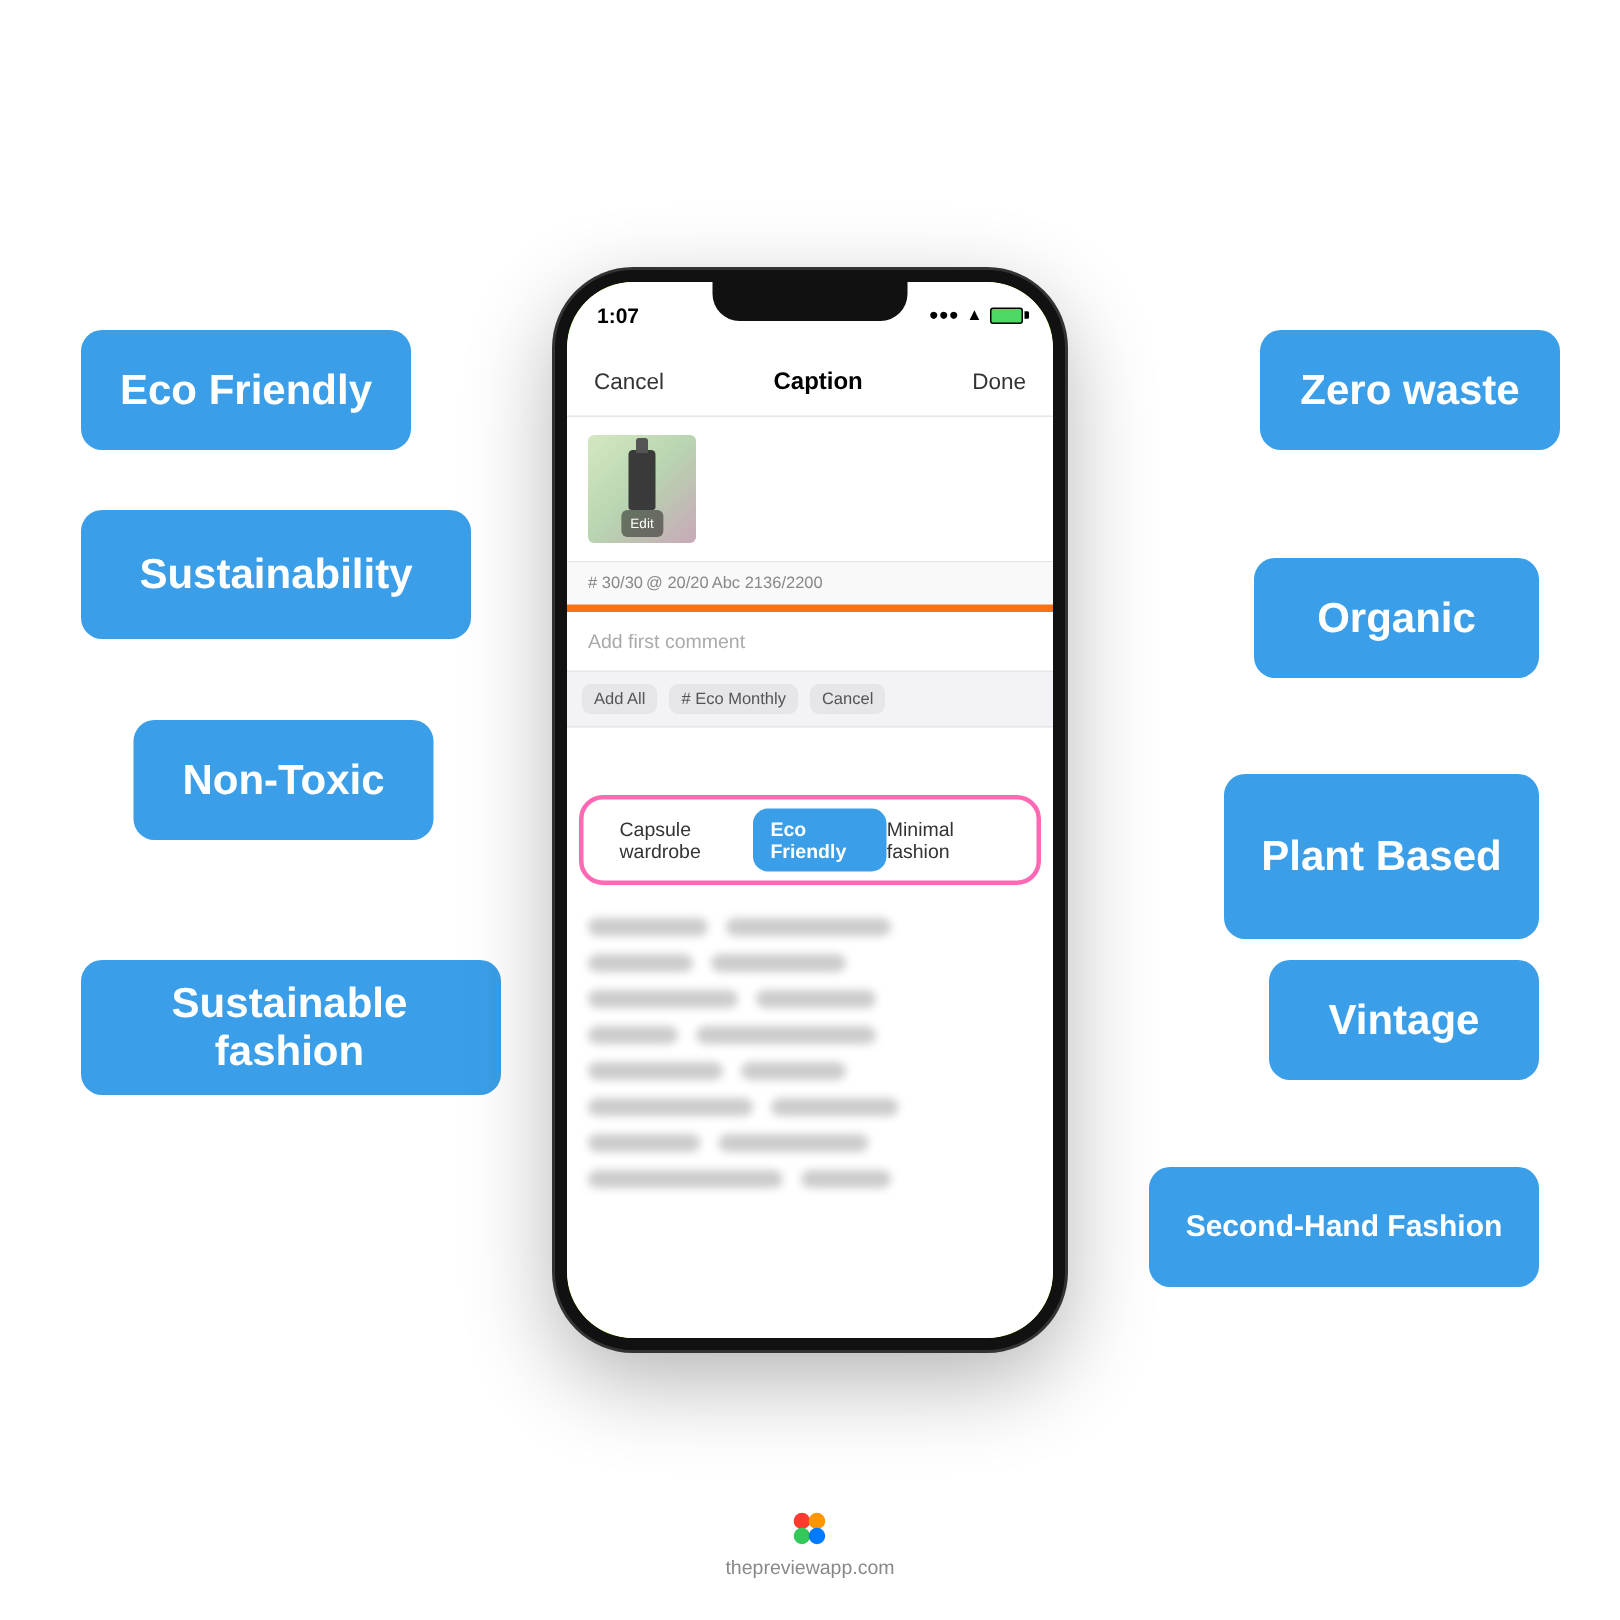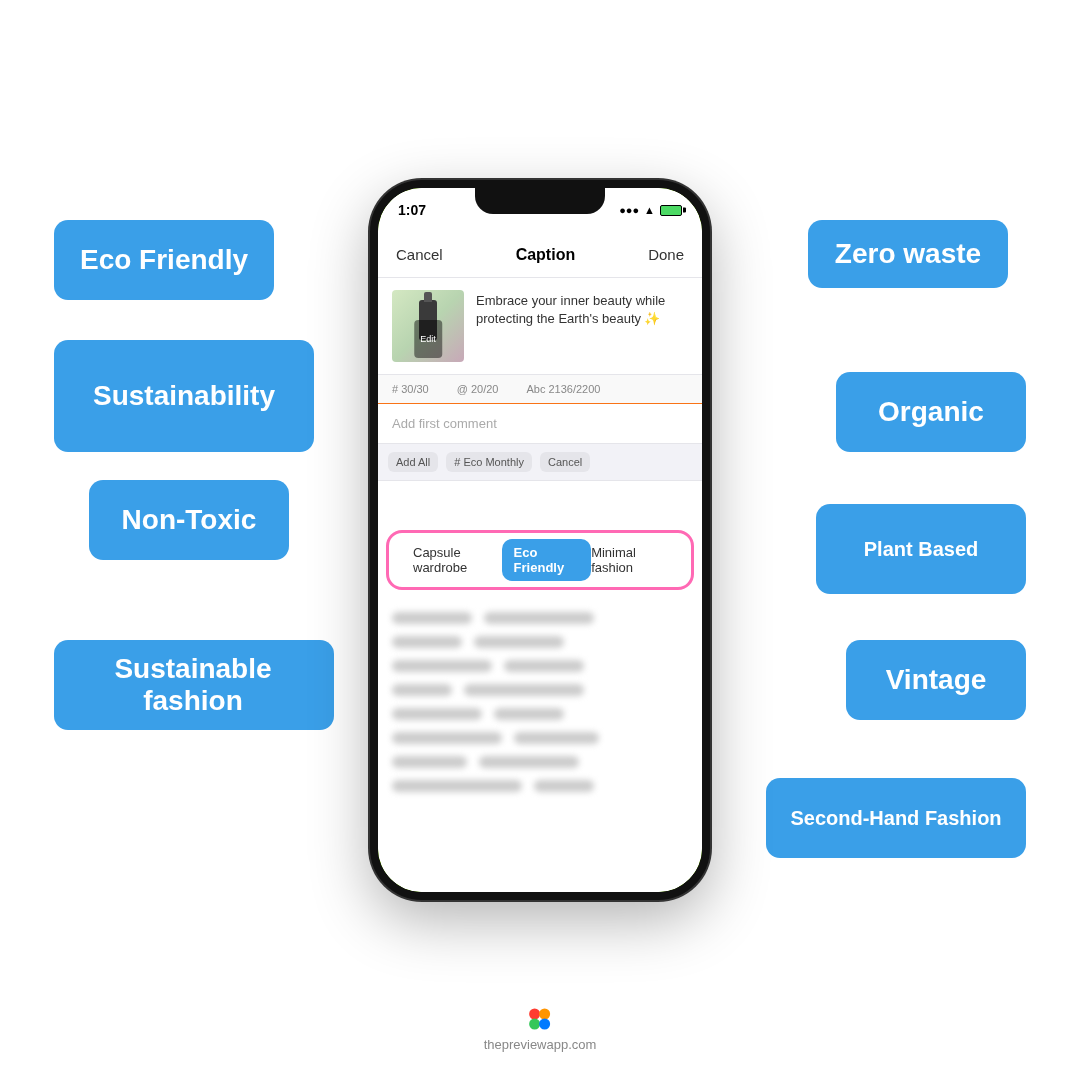--- a/index.html
+++ b/index.html
@@ -170,21 +170,21 @@
       flex-shrink: 0;
     }
     .post-thumb-edit {
       position: absolute;
       bottom: 4px;
       left: 50%;
       transform: translateX(-50%);
       background: rgba(0,0,0,0.45);
       color: white;
       font-size: 9px;
-      padding: 14px 6px;
+      padding: 4px 6px;
       border-radius: 4px;
       text-align: center;
     }
     
     .bottle {
       position: absolute;
       top: 10px;
       left: 50%;
       transform: translateX(-50%);
       width: 18px;
@@ -206,23 +206,23 @@
     .post-caption-text {
       font-size: 13px;
       color: #333;
       line-height: 1.4;
       padding-top: 2px;
     }
 
     
     .stats-row {
       display: flex;
-      gap: 28px;
+      gap: 2px;
       padding: 8px 14px;
-      border-bottom: 1px solid #f97316;
+      border-bottom: 5px solid #f97316;
       background: #f9f9f9;
     }
     .stat-item {
       font-size: 11px;
       color: #888;
     }
 
     
     .comment-placeholder {
       padding: 12px 14px;
@@ -323,38 +323,38 @@
       font-size: 13px;
       color: #888;
       text-align: center;
     }
 
     
     #tag-eco-friendly {
       left: 54px; top: 220px; width: 220px; height: 80px; font-size: 28px;
     }
     #tag-sustainability {
-      left: 54px; top: 340px; width: 260px; height: 112px; font-size: 28px;
+      left: 54px; top: 340px; width: 260px; height: 86px; font-size: 28px;
     }
     #tag-non-toxic {
       left: 54px; top: 480px; width: 200px; height: 80px; font-size: 28px; margin-left: 35px;
     }
     #tag-sustainable-fashion {
       left: 54px; top: 640px; width: 280px; height: 90px; font-size: 28px; padding-left: 20px;
     }
 
     
     #tag-zero-waste {
-      right: 72px; top: 220px; width: 200px; height: 68px; font-size: 28px;
+      right: 40px; top: 220px; width: 200px; height: 80px; font-size: 28px;
     }
     #tag-organic {
       right: 54px; top: 360px; width: 190px; height: 80px; font-size: 28px; margin-top: 12px;
     }
     #tag-plant-based {
-      right: 54px; top: 504px; width: 210px; height: 90px; font-size: 20px;
+      right: 54px; top: 516px; width: 210px; height: 110px; font-size: 28px;
     }
     #tag-vintage {
       right: 54px; top: 640px; width: 180px; height: 80px; font-size: 28px;
     }
     #tag-second-hand {
       right: 54px; top: 778px; width: 260px; height: 80px; font-size: 20px;
     }
   </style>
 </head>
 <body>
@@ -389,21 +389,20 @@
       <span class="nav-done">Done</span>
     </div>
 
     <div class="caption-area">
 
       <div class="post-preview">
         <div class="post-thumb">
           <div class="bottle"></div>
           <span class="post-thumb-edit">Edit</span>
         </div>
-        <div class="post-caption-text">Embrace your inner beauty while protecting the Earth's beauty ✨</div>
       </div>
 
       <div class="stats-row">
         <span class="stat-item"># 30/30</span>
         <span class="stat-item">@ 20/20</span>
         <span class="stat-item">Abc 2136/2200</span>
       </div>
 
       <div class="comment-placeholder">Add first comment</div>
 

